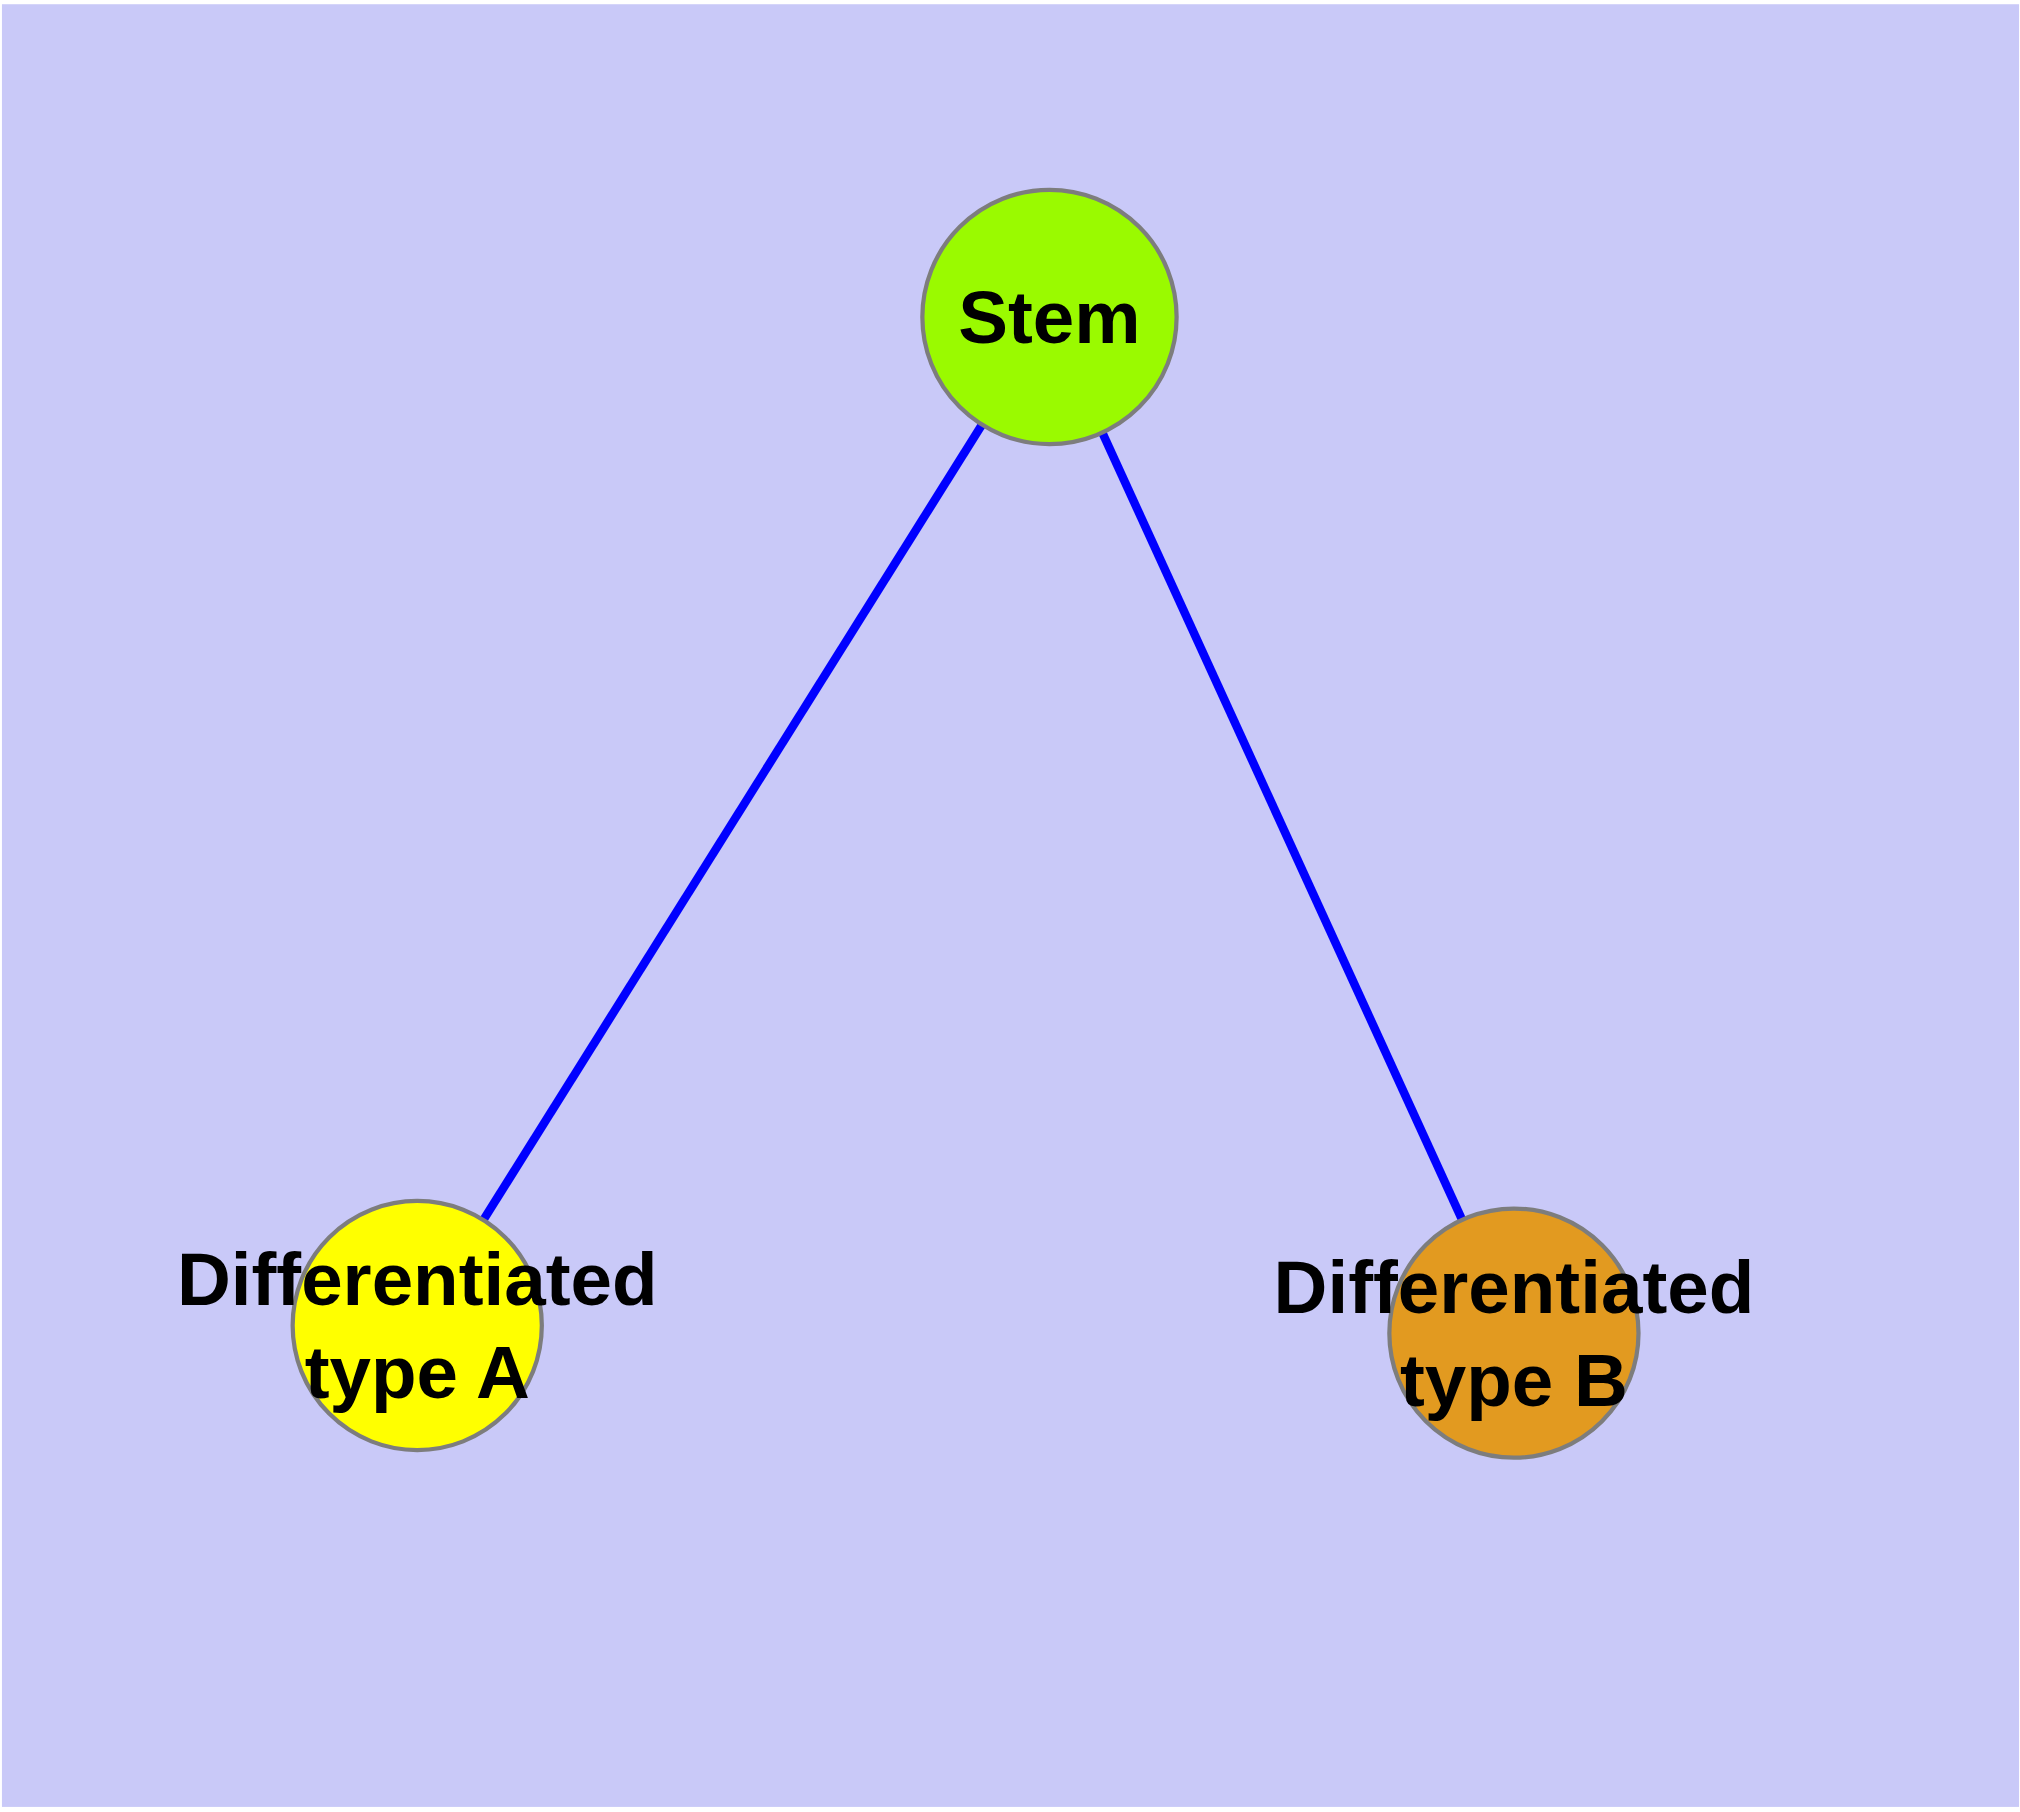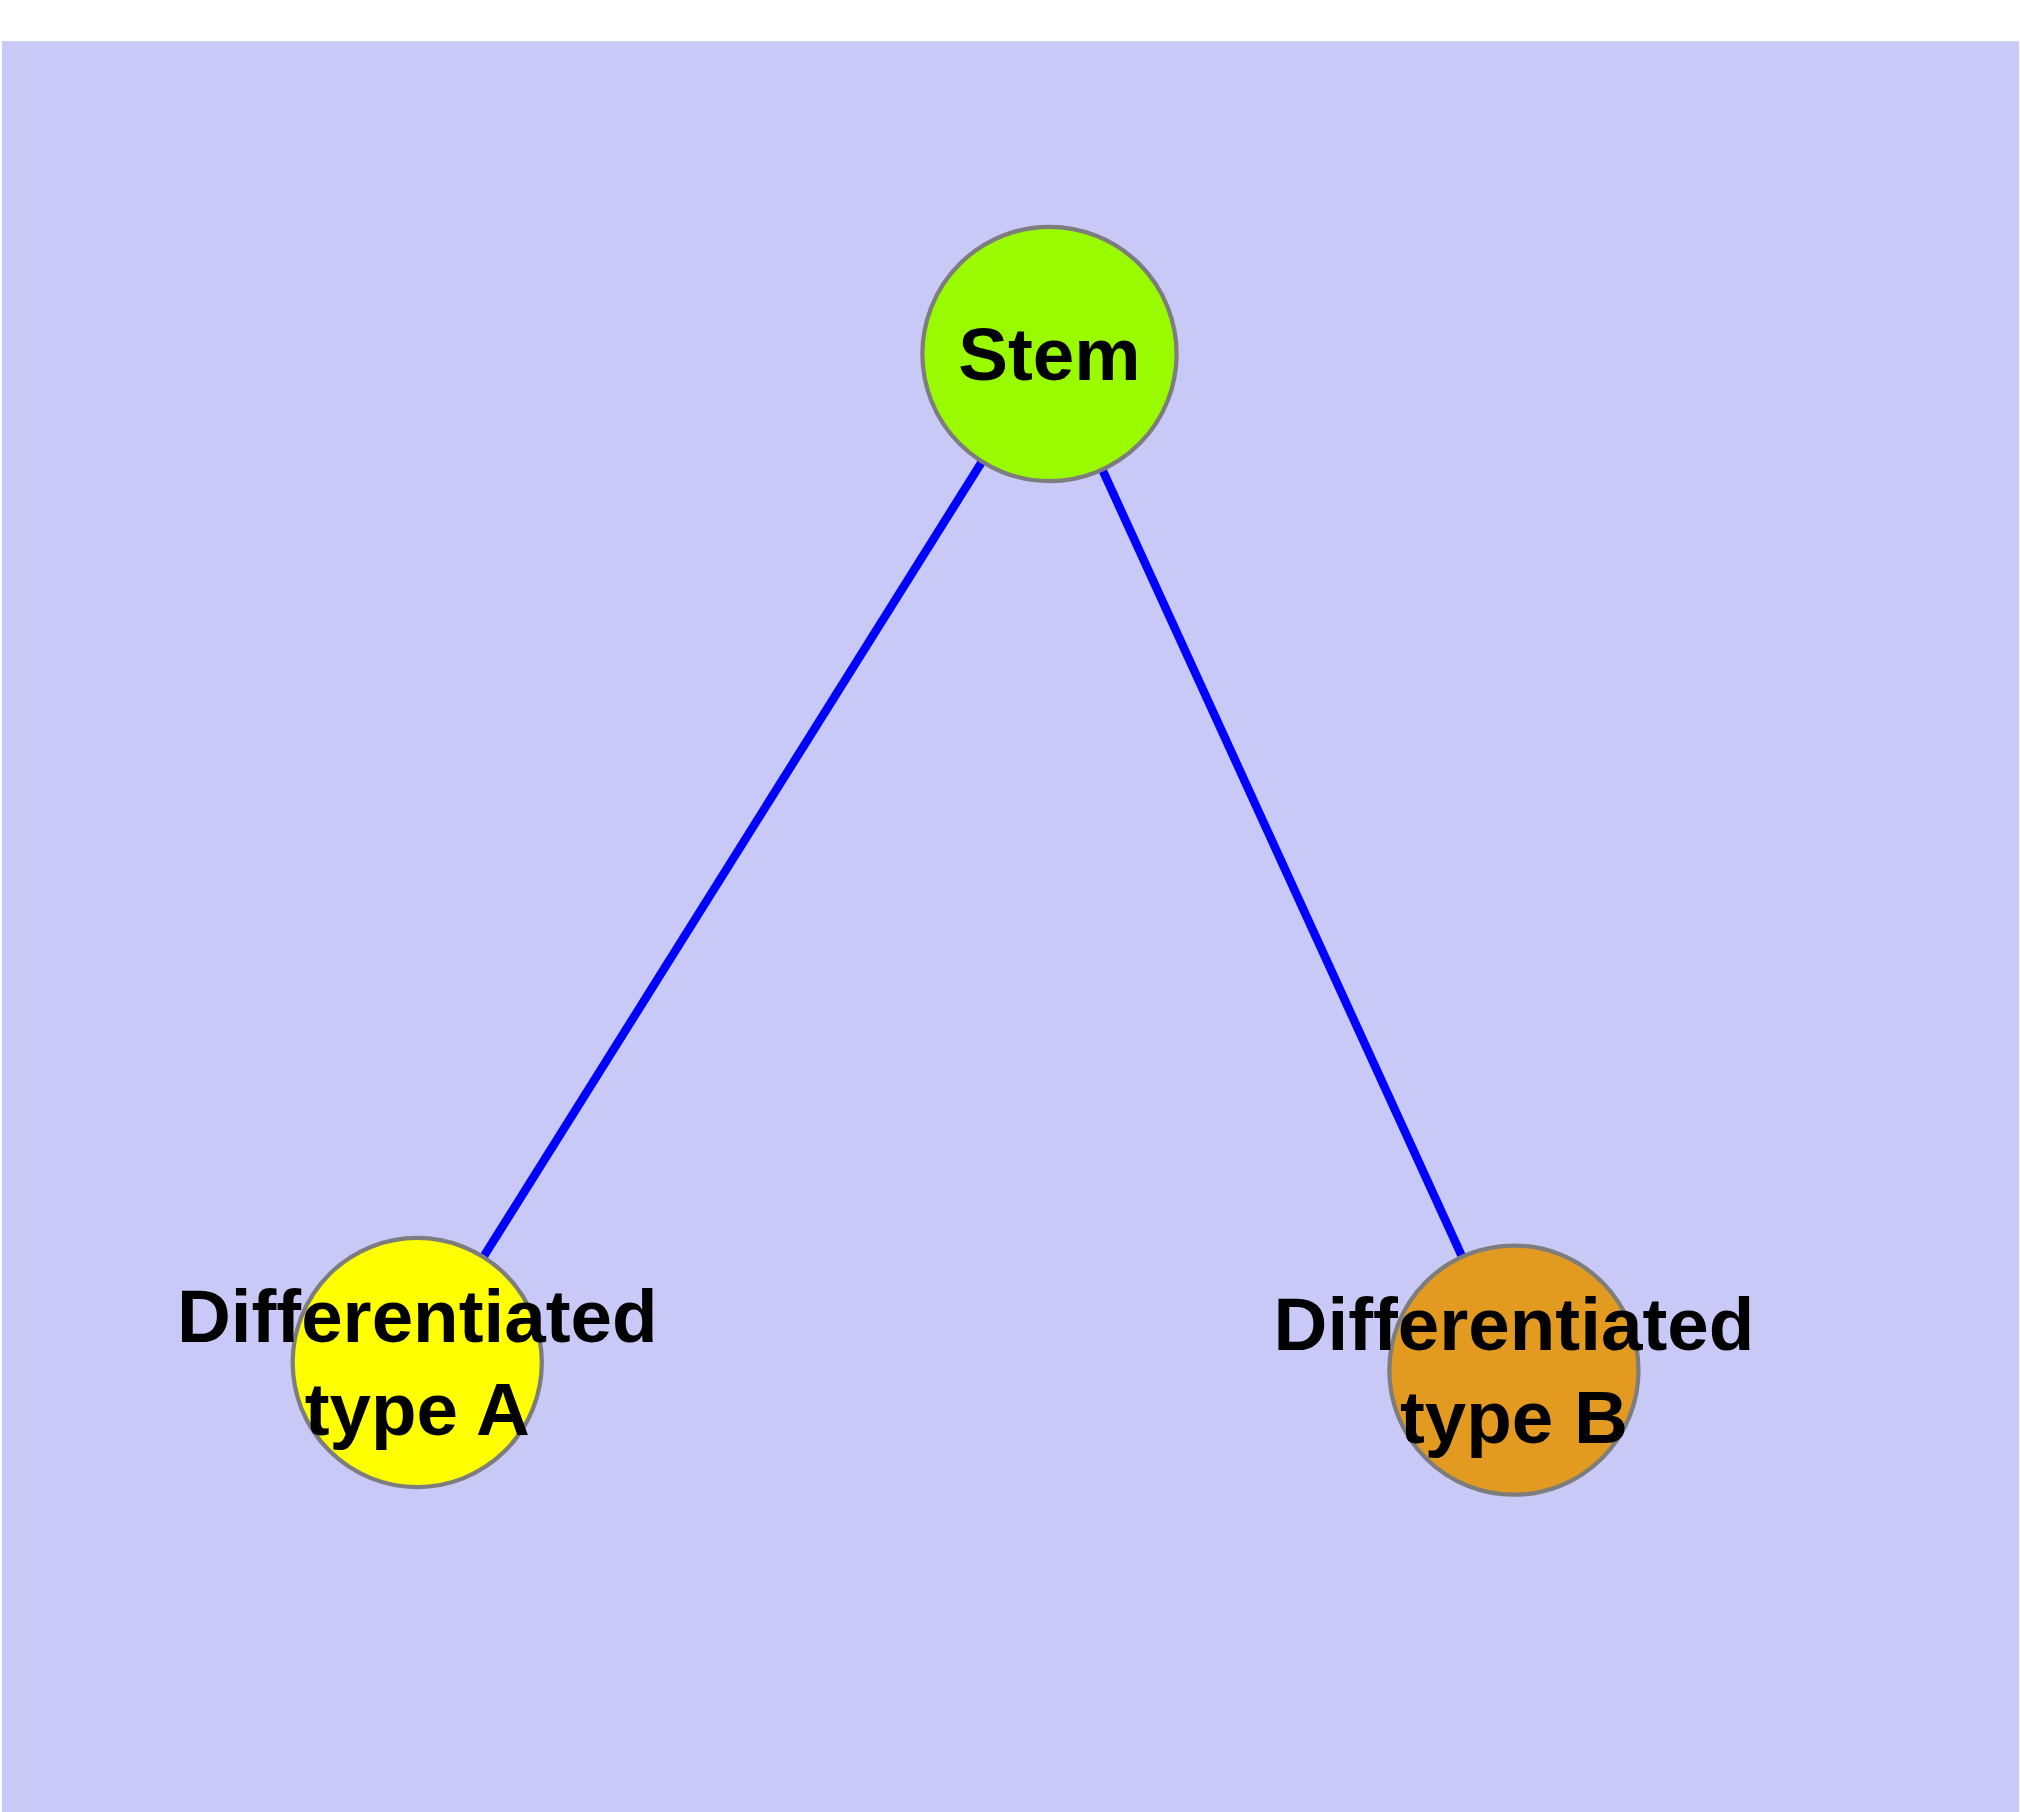--- a/index.html
+++ b/index.html
@@ -8,21 +8,20 @@
     background: #ffffff;
     width: 2021px;
     height: 1812px;
     overflow: hidden;
     font-family: "Liberation Sans", sans-serif;
   }
   .diagram-wrap {
     position: relative;
     width: 2021px;
     height: 1436px;
-    margin-top: 37px;
   }
   svg {
     display: block;
   }
   .node-label {
     font-family: "Liberation Sans", sans-serif;
     font-weight: bold;
     font-size: 88px;
     fill: #000000;
     text-anchor: middle;

